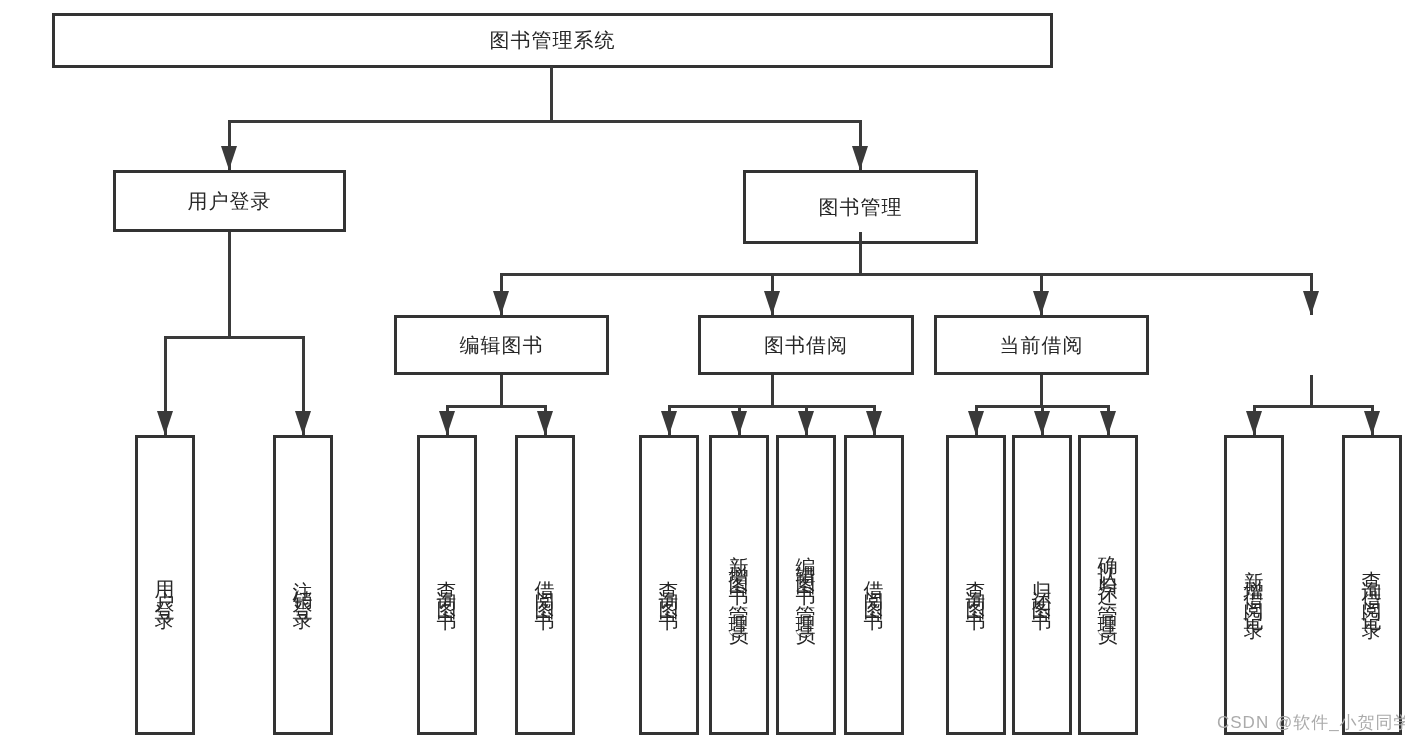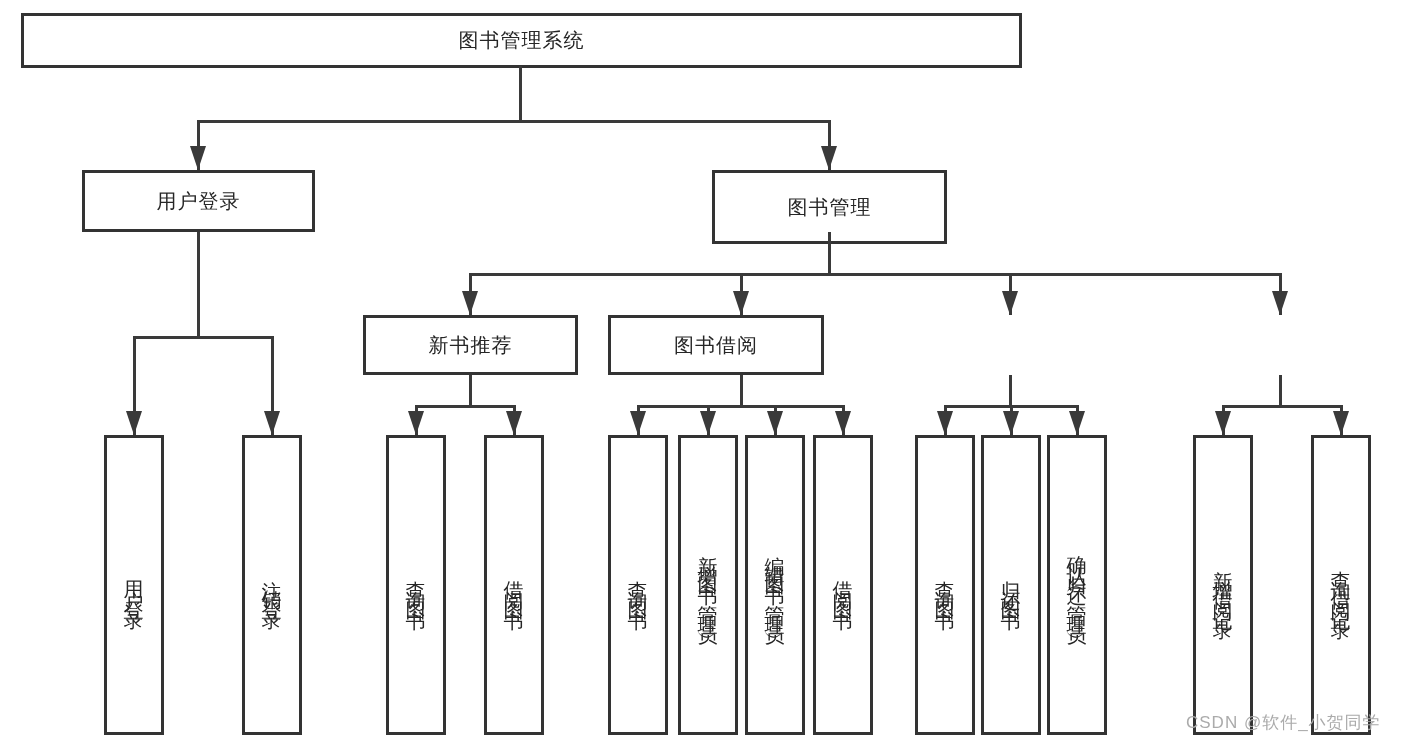--- a/index.html
+++ b/index.html
@@ -7,21 +7,21 @@
     --border:#333333;
     --text:#262626;
     --wm:#ababab;
     --bg:#ffffff;
   }
   html,body{margin:0;padding:0;}
   body{
     width:1405px;height:747px;position:relative;background:var(--bg);
     font-family:"Liberation Sans","DejaVu Sans",sans-serif;overflow:hidden;
   }
-  .stage{position:absolute;inset:0;}
+  .stage{position:absolute;inset:0;margin-left:31px;}
   
   .hbox{
     position:absolute;box-sizing:border-box;background:#fff;
     border:3px solid var(--border);
     display:flex;align-items:center;justify-content:center;
     font-size:20px;color:var(--text);letter-spacing:1px;
   }
   
   .vbox{
     position:absolute;box-sizing:border-box;background:#fff;
@@ -80,24 +80,27 @@
   <div class="vl" style="left:469px;top:273px;height:42px;"></div>
   <div class="ah" style="left:462px;top:291px;"></div>
   <div class="vl" style="left:740px;top:273px;height:42px;"></div>
   <div class="ah" style="left:733px;top:291px;"></div>
   <div class="vl" style="left:1009px;top:273px;height:42px;"></div>
   <div class="ah" style="left:1002px;top:291px;"></div>
   <div class="vl" style="left:1279px;top:273px;height:42px;"></div>
   <div class="ah" style="left:1272px;top:291px;"></div>
 
   <div class="hbox" style="left:363px;top:315px;width:215px;height:60px;">
-    <span>新书推荐</span>
+    <span>编辑图书</span>
   </div>
-  <div class="hbox" style="left:608px;top:315px;width:216px;height:60px;">
+  <div class="hbox" style="left:667px;top:315px;width:216px;height:60px;">
     <span>图书借阅</span>
+  </div>
+  <div class="hbox" style="left:903px;top:315px;width:215px;height:60px;">
+    <span>当前借阅</span>
   </div>
 
   <div class="vl" style="left:469px;top:375px;height:30px;"></div>
   <div class="hl" style="left:415px;top:405px;width:100px;"></div>
   <div class="vl" style="left:415px;top:405px;height:30px;"></div>
   <div class="ah" style="left:408px;top:411px;"></div>
   <div class="vl" style="left:513px;top:405px;height:30px;"></div>
   <div class="ah" style="left:506px;top:411px;"></div>
 
   <div class="vl" style="left:740px;top:375px;height:30px;"></div>

